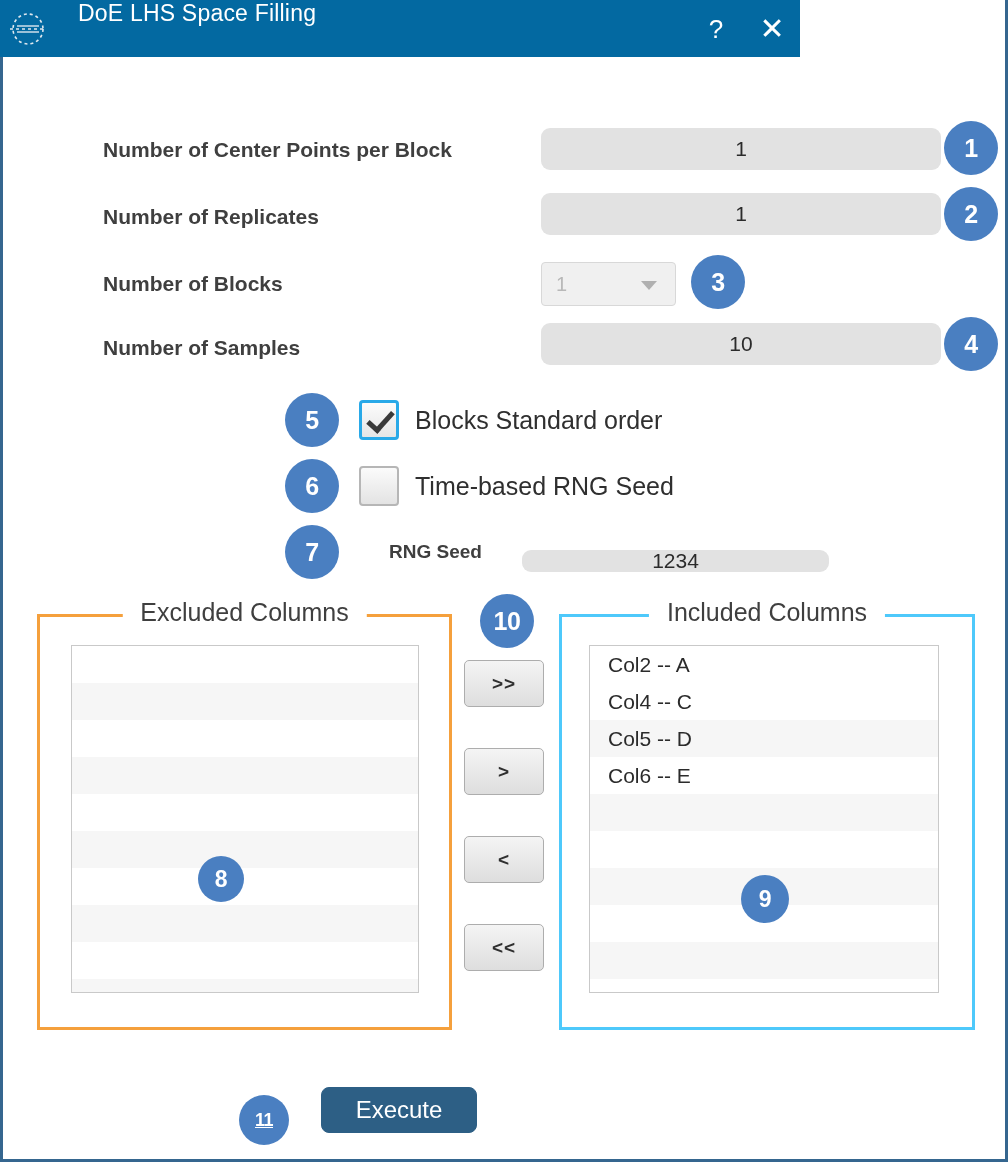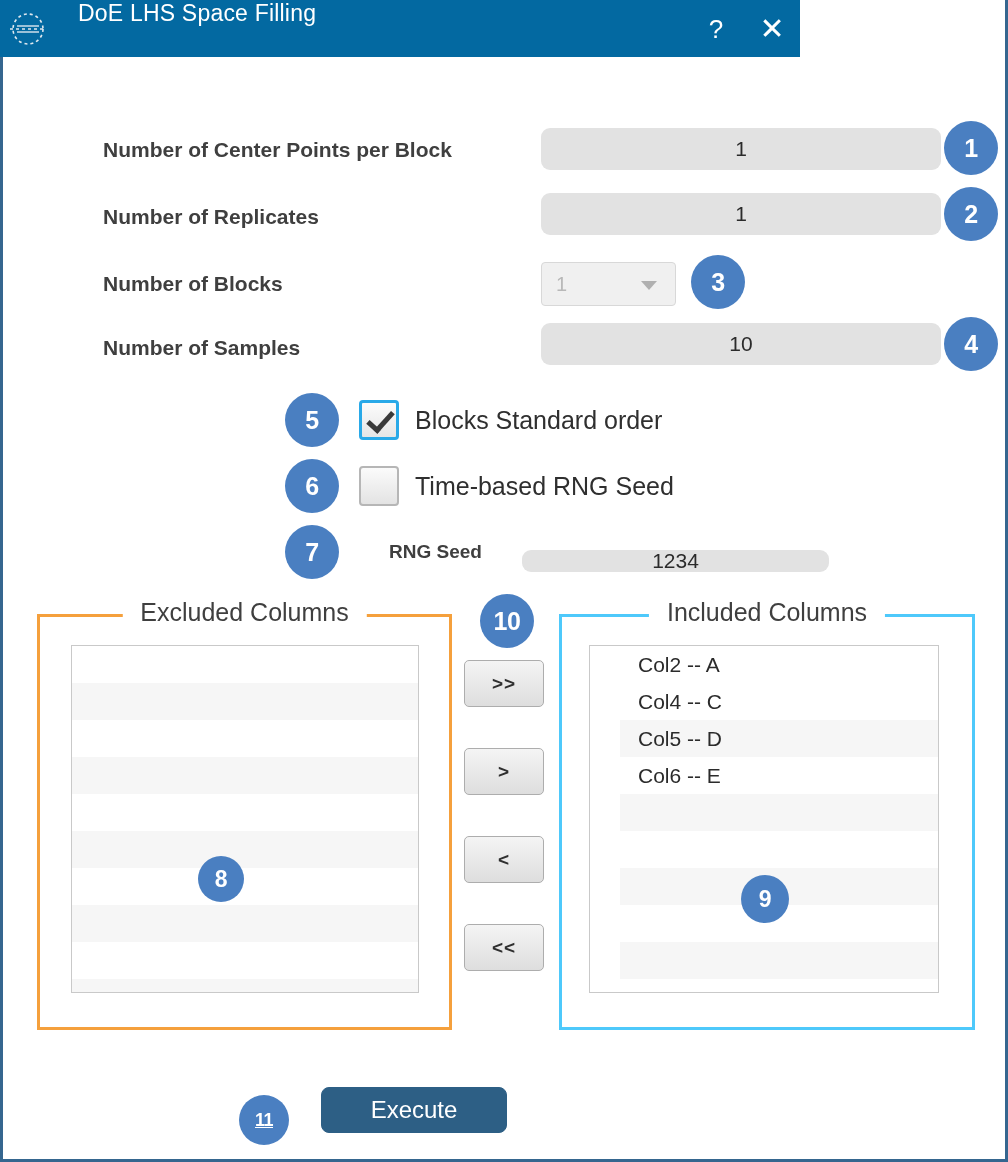--- a/index.html
+++ b/index.html
@@ -250,29 +250,29 @@
   <div class="badge" style="left:477px;top:594px;width:54px;height:54px;">10</div>
   <div class="xbtn" style="left:461px;top:660px;">&gt;&gt;</div>
   <div class="xbtn" style="left:461px;top:748px;">&gt;</div>
   <div class="xbtn" style="left:461px;top:836px;">&lt;</div>
   <div class="xbtn" style="left:461px;top:924px;">&lt;&lt;</div>
 
   <div class="group blue" style="left:556px;top:598px;width:416px;height:432px;">
     <div class="gframe"></div>
     <div class="gtitle">Included Columns</div>
   </div>
-  <div class="listbox" style="left:586px;top:645px;width:350px;height:348px;padding-left:30px;" id="included-list">
+  <div class="listbox" style="left:586px;top:645px;width:350px;height:348px;" id="included-list">
       <div class="lrow">Col2 -- A</div>
       <div class="lrow">Col4 -- C</div>
       <div class="lrow alt">Col5 -- D</div>
       <div class="lrow">Col6 -- E</div>
       <div class="lrow alt"></div>
       <div class="lrow"></div>
       <div class="lrow alt"></div>
       <div class="lrow"></div>
       <div class="lrow alt"></div>
     </div>
   <div class="badge" style="left:738px;top:875px;width:48px;height:48px;font-size:23px;">9</div>
 
   <div class="badge" style="left:236px;top:1095px;width:50px;height:50px;font-size:18px;text-decoration:underline;">11</div>
-  <div class="act primary" style="left:318px;top:1087px;width:186px;">Execute</div>
+  <div class="act primary" style="left:318px;top:1087px;width:156px;">Execute</div>
 
 </div>
 
 </body></html>

